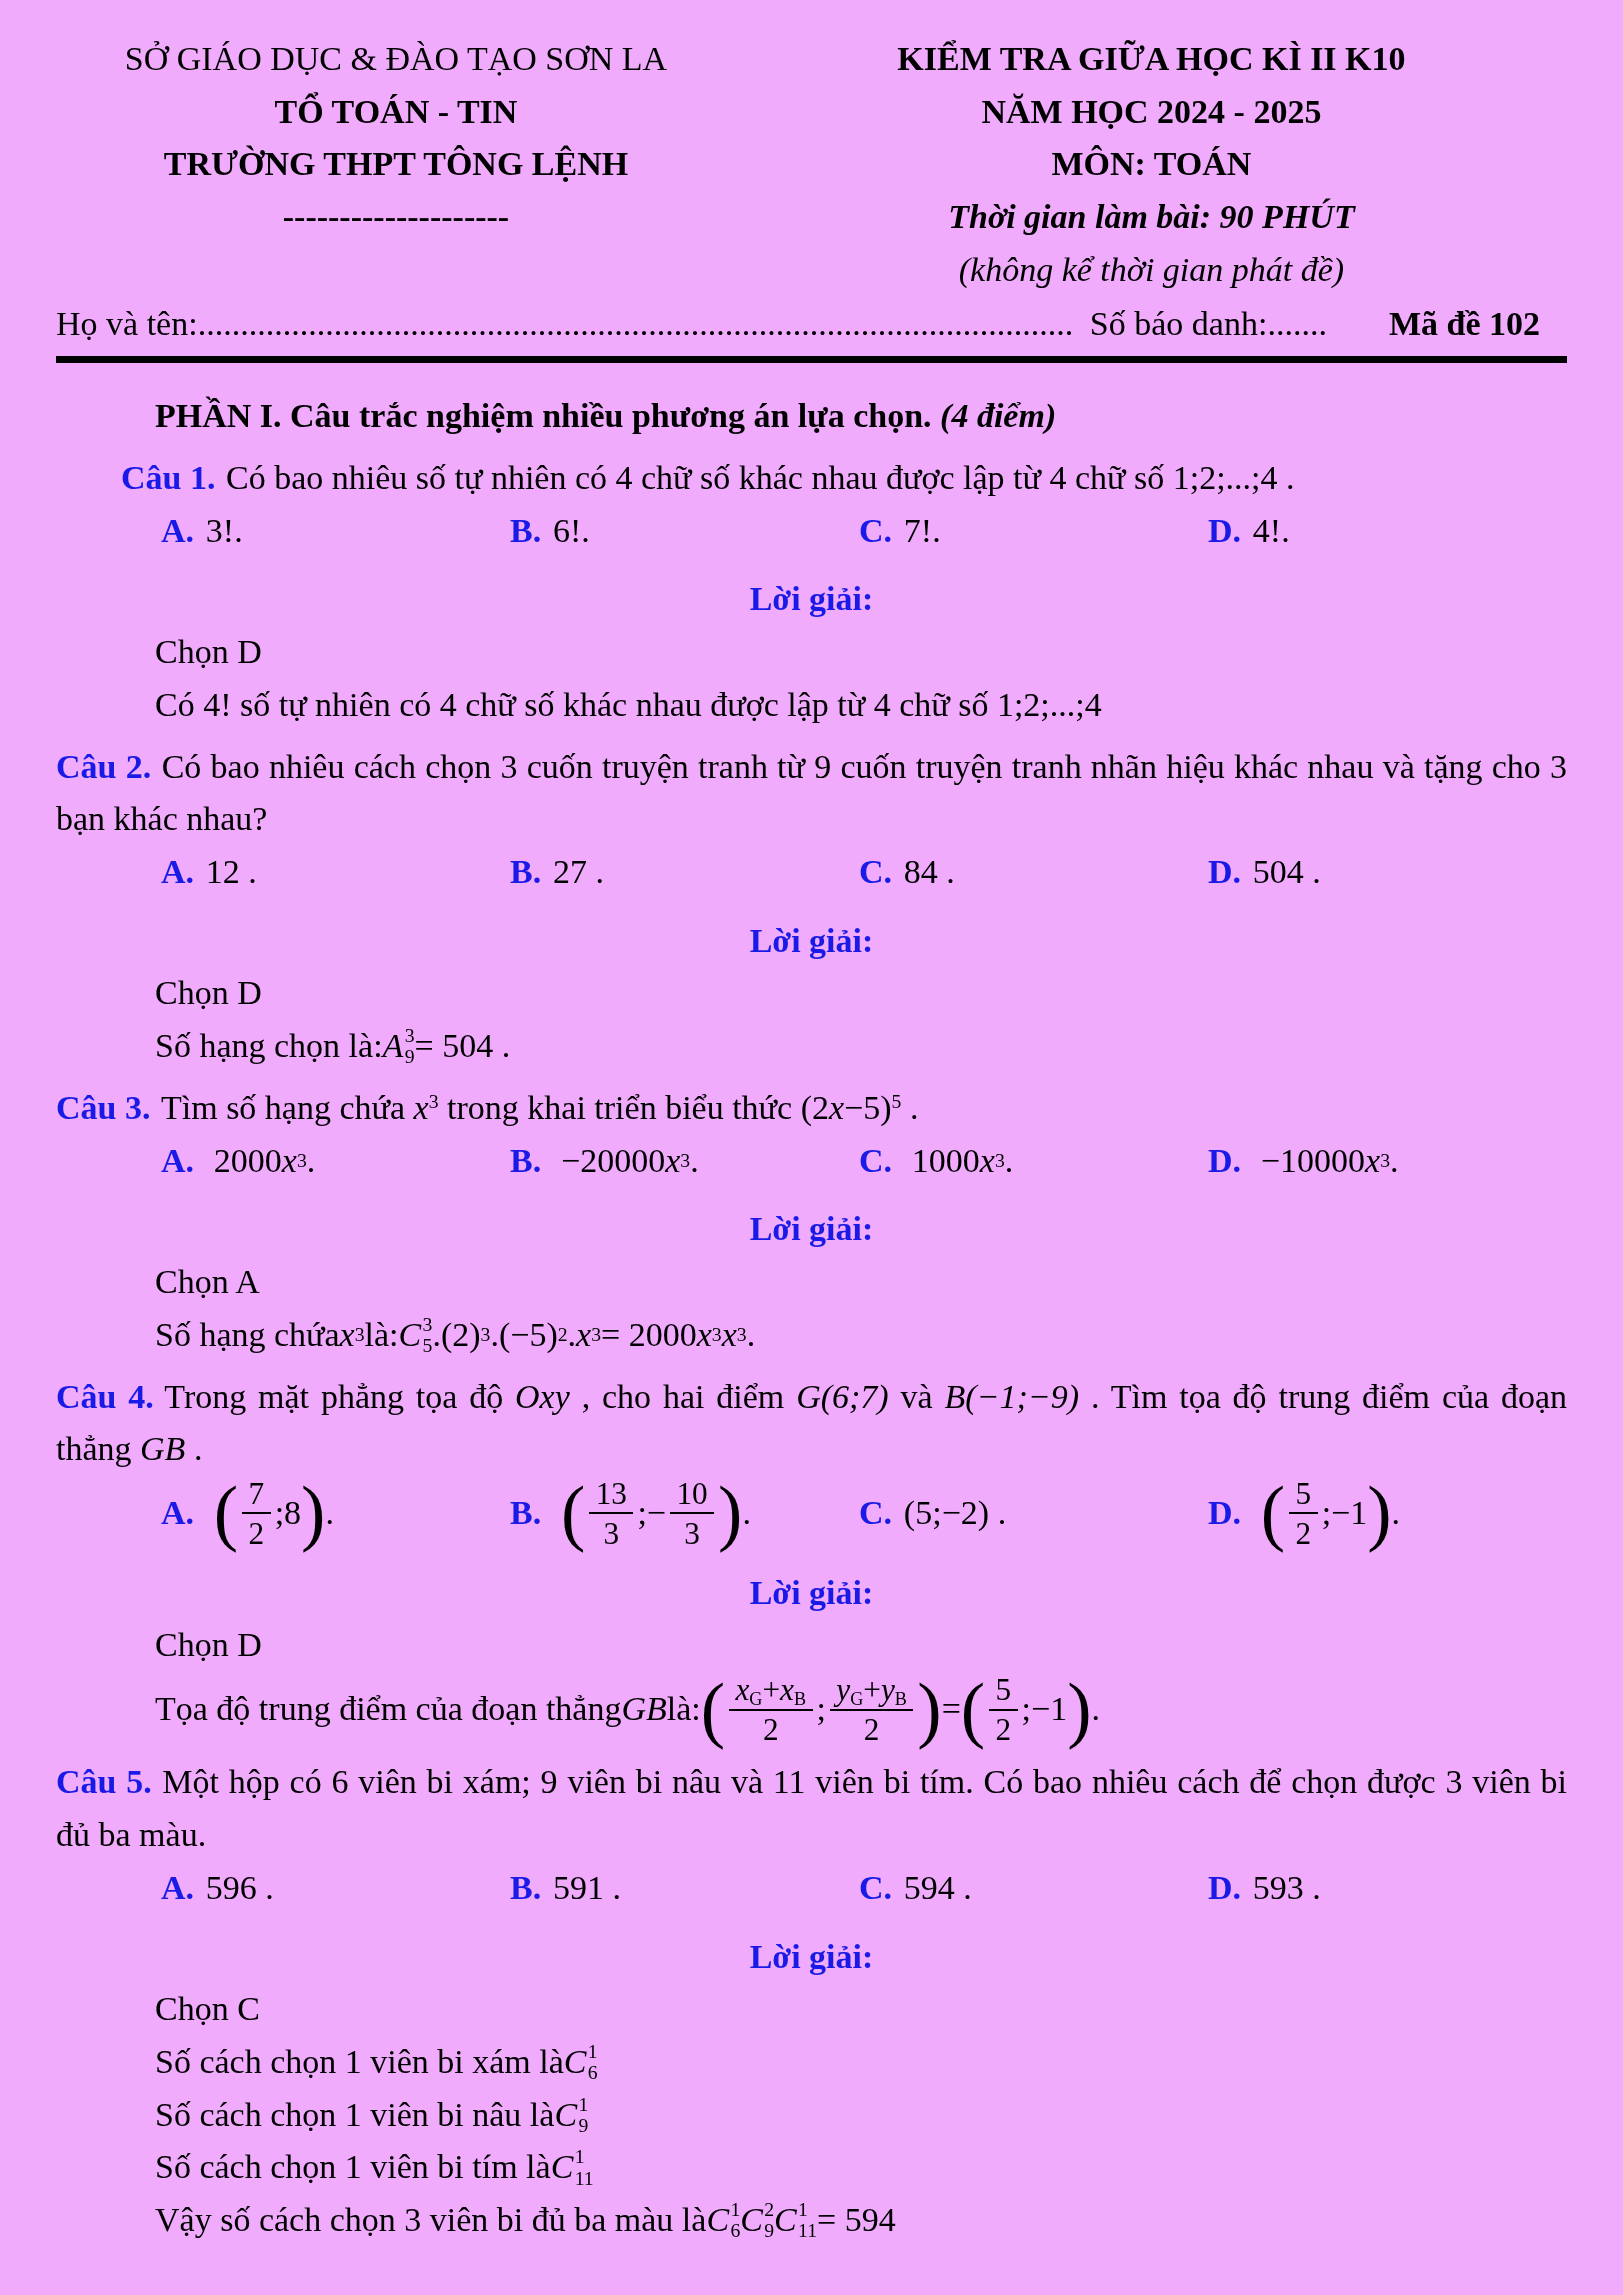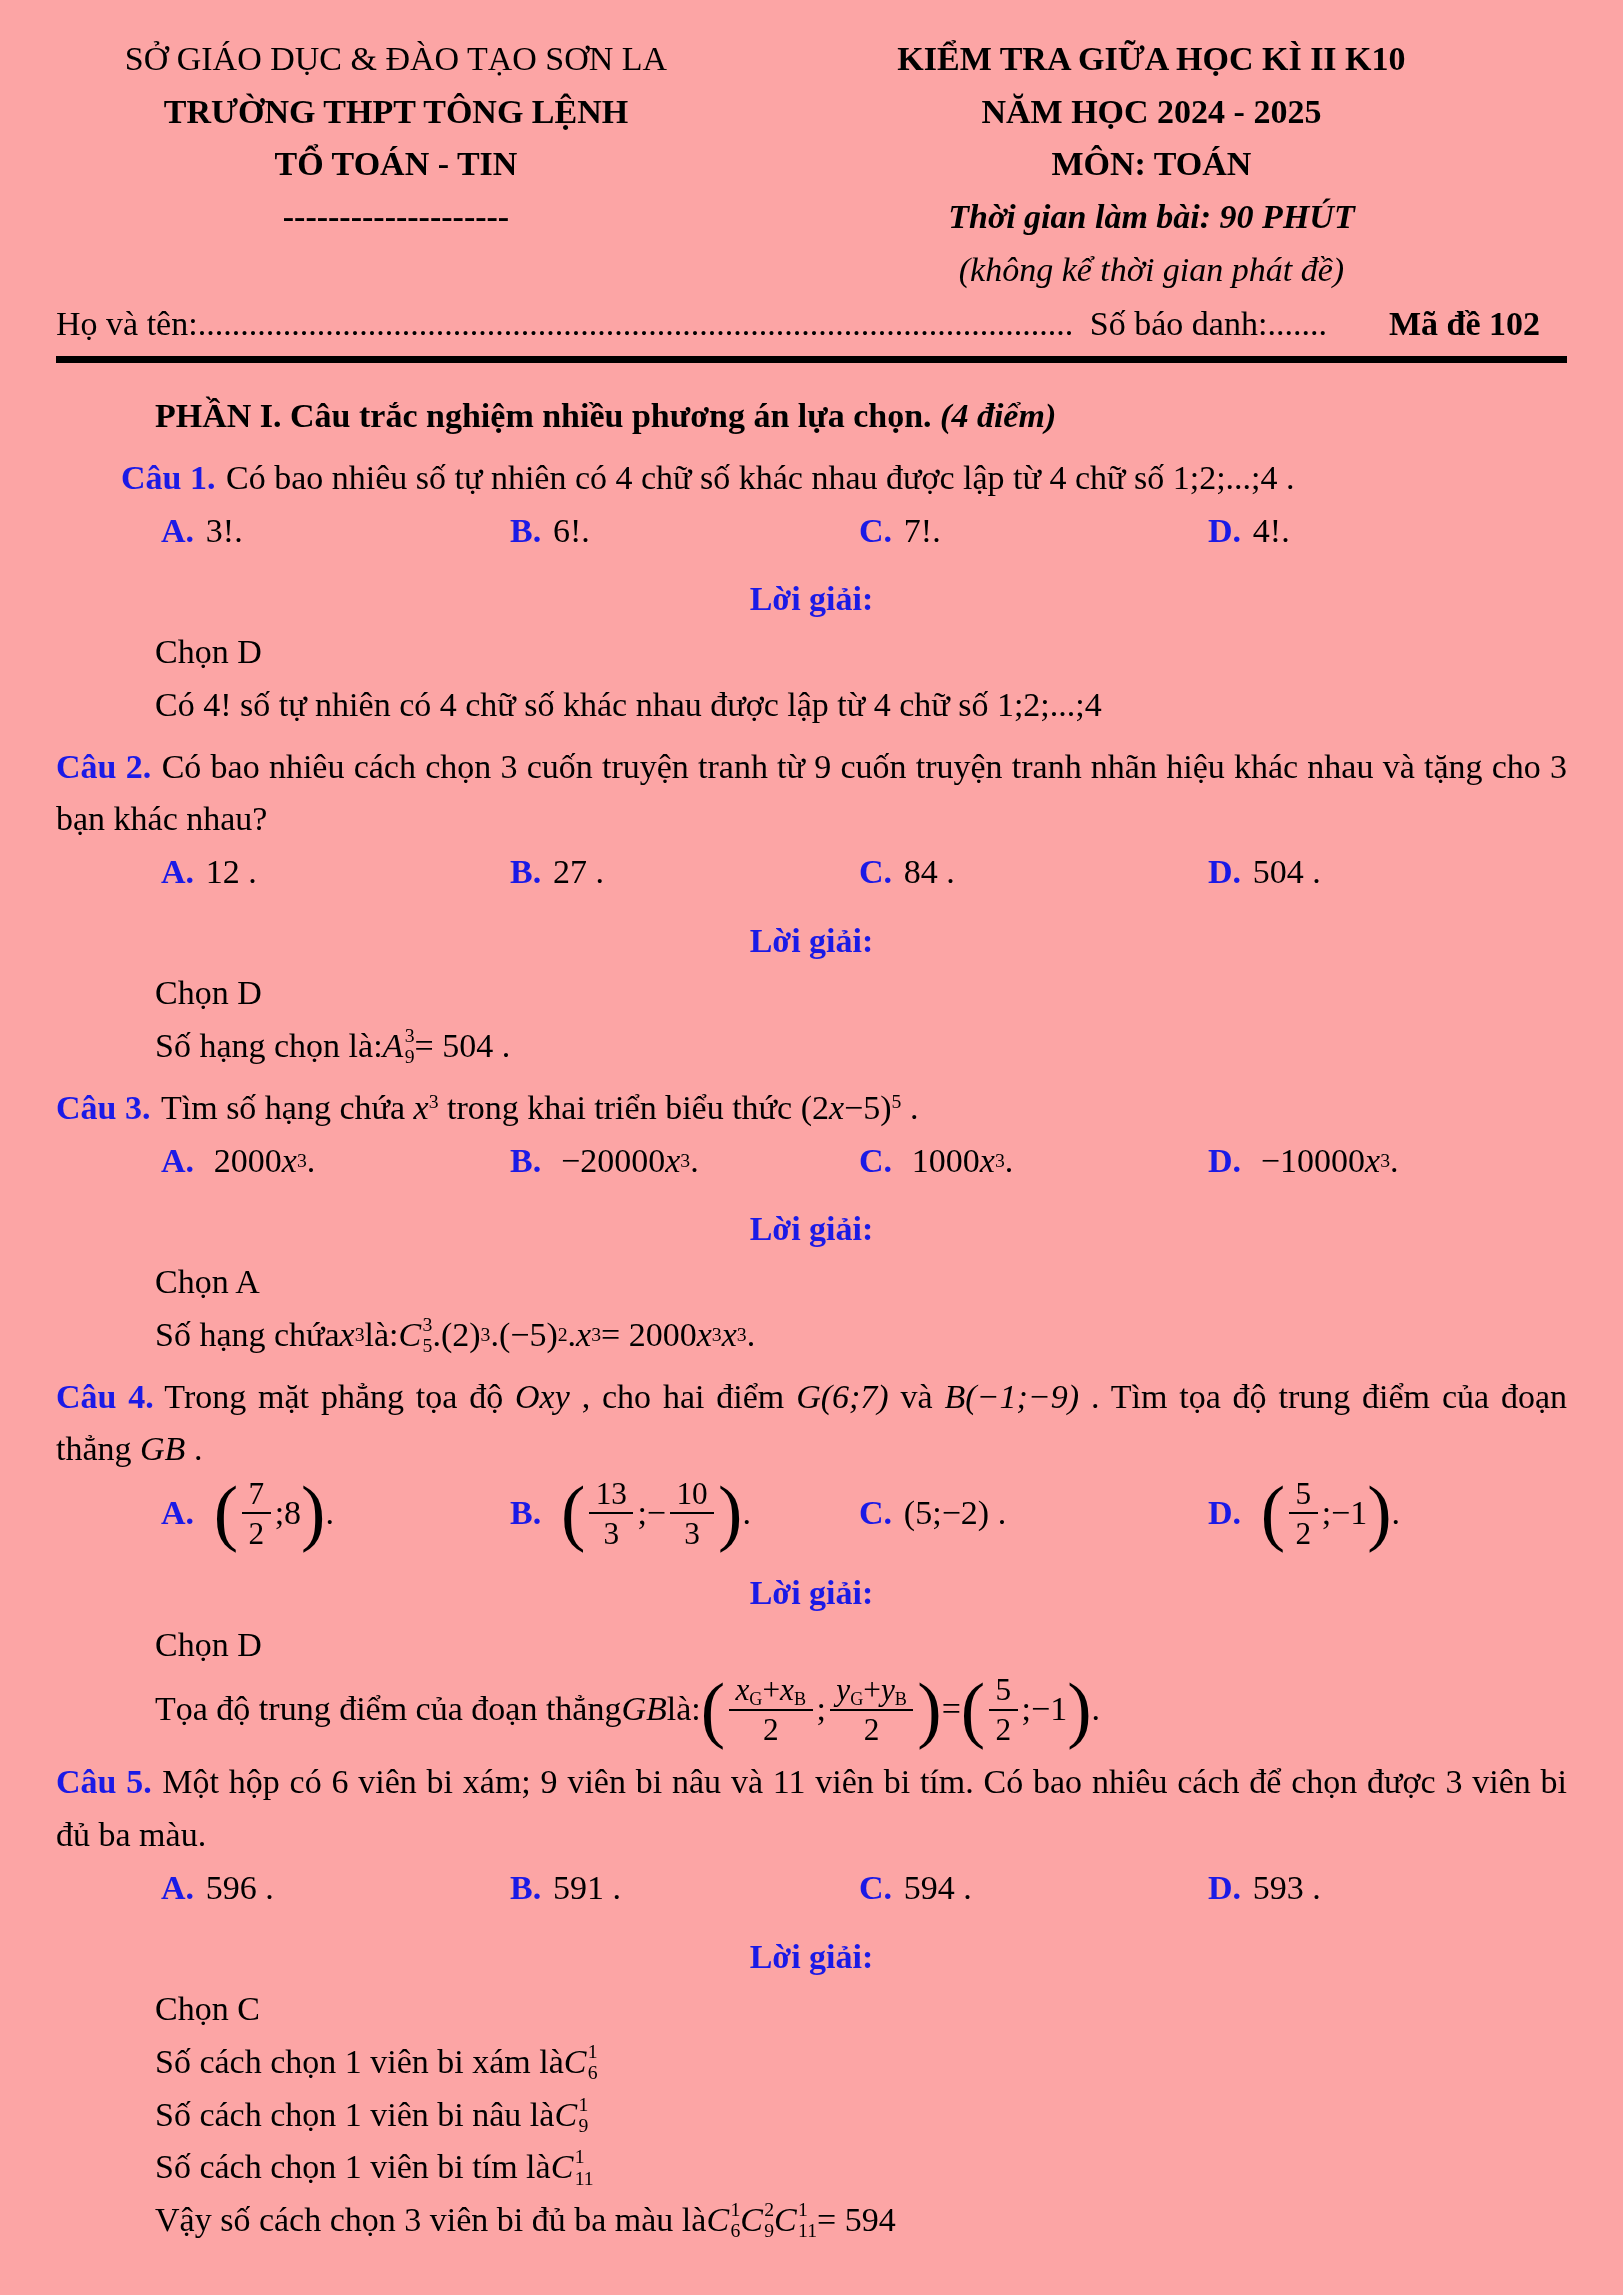--- a/index.html
+++ b/index.html
@@ -1,18 +1,18 @@
 <!DOCTYPE html>
 <html style="font-size:10.5px"><head>
 <meta charset="utf-8">
 <style>
   * { box-sizing: border-box; }
   html,body { margin:0; padding:0; background:#ffffff; }
   .page {
-    width:1623px; min-height:2295px; margin:0 auto; background:#fca5a5;
+    width:1623px; min-height:2295px; margin:0 auto; background:#f0abfc;
     font-family:"Liberation Serif","DejaVu Serif",serif;
     font-size:34px; color:#000; padding:33px 56px 39px 56px;
   }
   .bold { font-weight:bold; }
   .ital { font-style:italic; }
 
   
   .header { display:flex; line-height:1.55; }
   .h-left { width:45%; text-align:center; }
   .h-right { width:55%; text-align:center; }
@@ -58,22 +58,22 @@
   .mrow { display:inline-flex; align-items:center; }
 </style>
 </head>
 <body>
 
 <div class="page">
 
   <div class="header">
     <div class="h-left">
       <span class="hl">SỞ GIÁO DỤC &amp; ĐÀO TẠO SƠN LA</span>
+      <span class="hl bold">TỔ TOÁN - TIN</span>
       <span class="hl bold">TRƯỜNG THPT TÔNG LỆNH</span>
-      <span class="hl bold">TỔ TOÁN - TIN</span>
       <span class="hl bold">--------------------</span>
     </div>
     <div class="h-right">
       <span class="hl bold">KIỂM TRA GIỮA HỌC KÌ II K10</span>
       <span class="hl bold">NĂM HỌC 2024 - 2025</span>
       <span class="hl bold">MÔN: TOÁN</span>
       <span class="hl bold ital">Thời gian làm bài: 90 PHÚT</span>
       <span class="hl ital">(không kể thời gian phát đề)</span>
     </div>
   </div>

